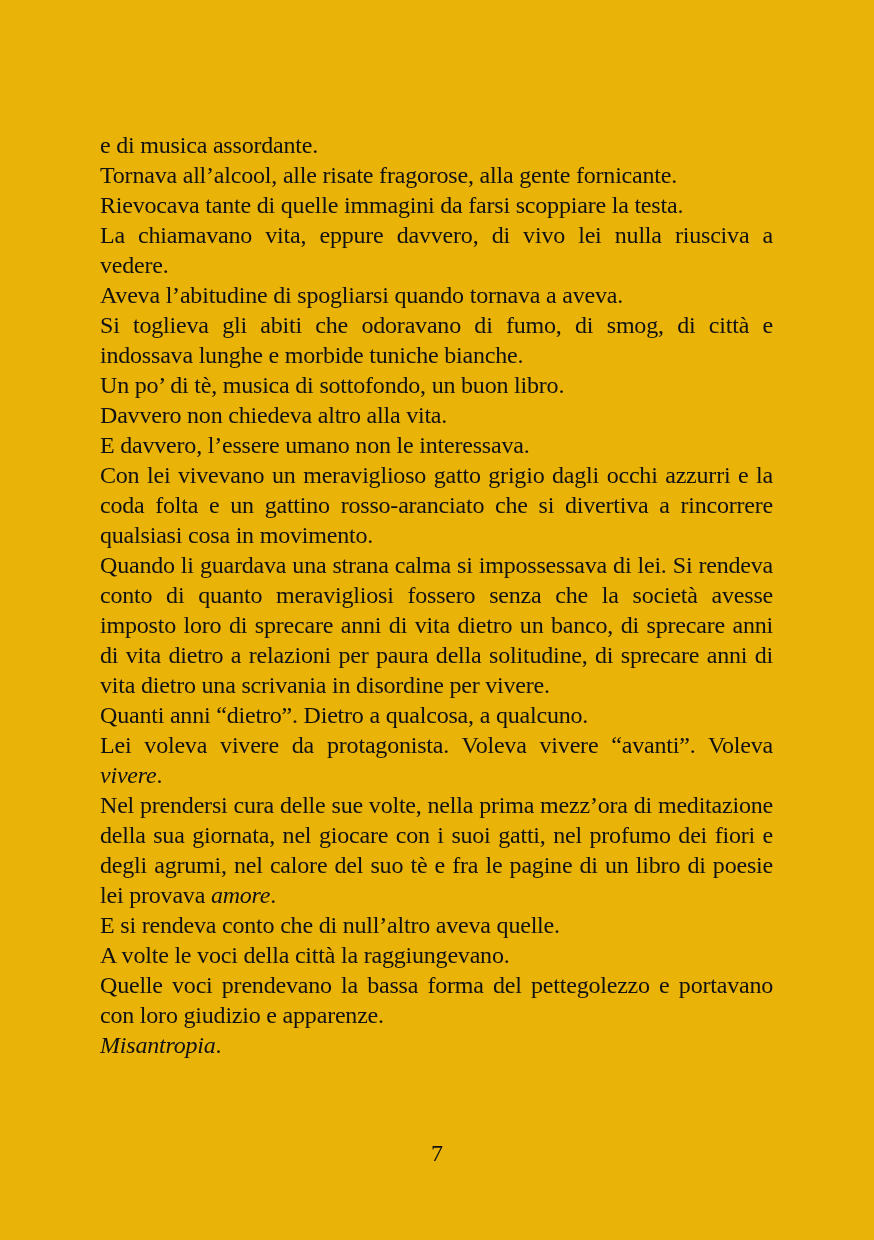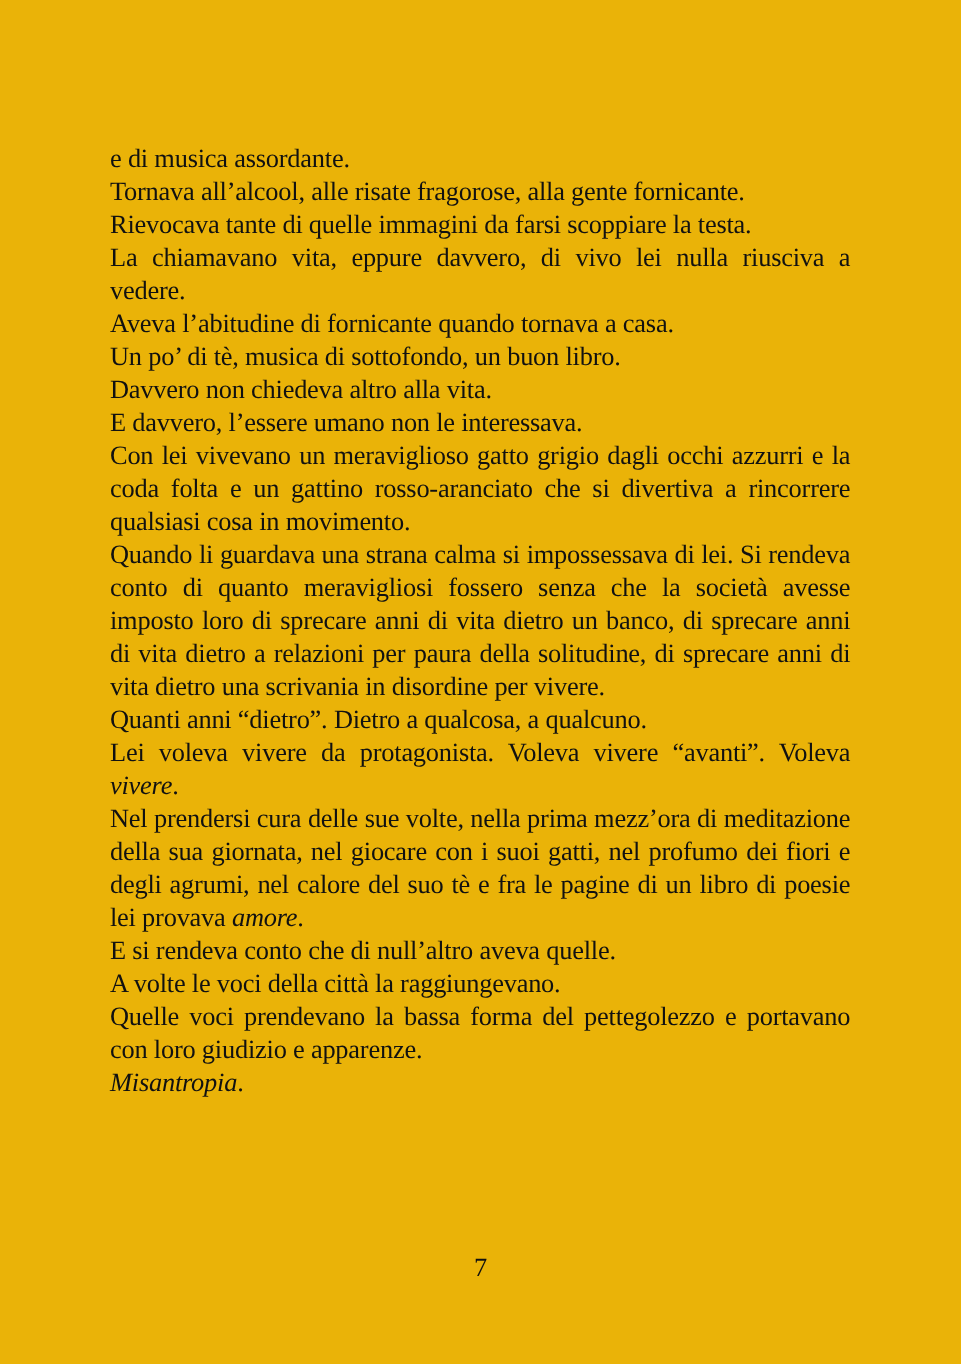--- a/index.html
+++ b/index.html
@@ -54,21 +54,22 @@
   </style>
 </head>
 <body>
 
 <div class="page">
   <div class="text-block">
     <p class="para"><span>e di musica assordante.</span></p>
     <p class="para"><span>Tornava all’alcool, alle risate fragorose, alla gente fornicante.</span></p>
     <p class="para"><span>Rievocava tante di quelle immagini da farsi scoppiare la testa.</span></p>
     <p class="para"><span>La chiamavano vita, eppure davvero, di vivo lei nulla riusciva a vedere.</span></p>
-    <p class="para"><span>Aveva l’abitudine di fornicante quando tornava a casa.</span></p>
+    <p class="para"><span>Aveva l’abitudine di spogliarsi quando tornava a aveva.</span></p>
+    <p class="para"><span>Si toglieva gli abiti che odoravano di fumo, di smog, di città e indossava lunghe e morbide tuniche bianche.</span></p>
     <p class="para"><span>Un po’ di tè, musica di sottofondo, un buon libro.</span></p>
     <p class="para"><span>Davvero non chiedeva altro alla vita.</span></p>
     <p class="para"><span>E davvero, l’essere umano non le interessava.</span></p>
     <p class="para"><span>Con lei vivevano un meraviglioso gatto grigio dagli occhi azzurri e la coda folta e un gattino rosso-aranciato che si divertiva a rincorrere qualsiasi cosa in movimento.</span></p>
     <p class="para"><span>Quando li guardava una strana calma si impossessava di lei. Si rendeva conto di quanto meravigliosi fossero senza che la società avesse imposto loro di sprecare anni di vita dietro un banco, di sprecare anni di vita dietro a relazioni per paura della solitudine, di sprecare anni di vita dietro una scrivania in disordine per vivere.</span></p>
     <p class="para"><span>Quanti anni “dietro”. Dietro a qualcosa, a qualcuno.</span></p>
     <p class="para"><span>Lei voleva vivere da protagonista. Voleva vivere “avanti”. Voleva </span><em>vivere</em><span>.</span></p>
     <p class="para"><span>Nel prendersi cura delle sue volte, nella prima mezz’ora di meditazione della sua giornata, nel giocare con i suoi gatti, nel profumo dei fiori e degli agrumi, nel calore del suo tè e fra le pagine di un libro di poesie lei provava </span><em>amore</em><span>.</span></p>
     <p class="para"><span>E si rendeva conto che di null’altro aveva quelle.</span></p>
     <p class="para"><span>A volte le voci della città la raggiungevano.</span></p>

